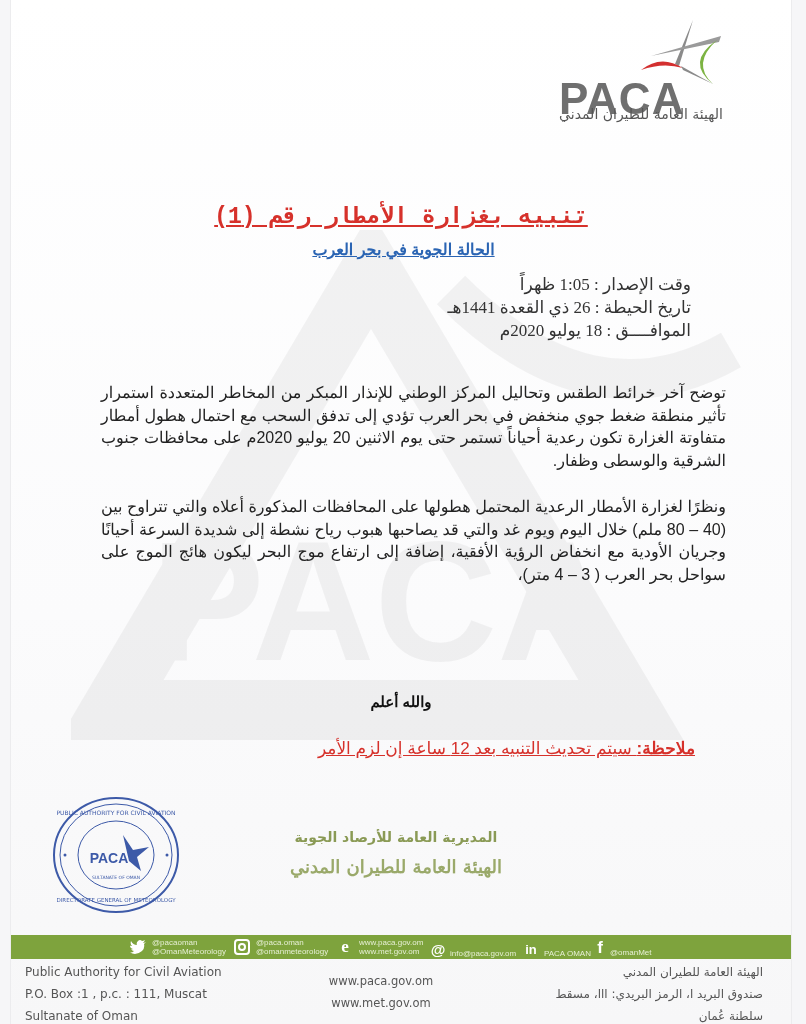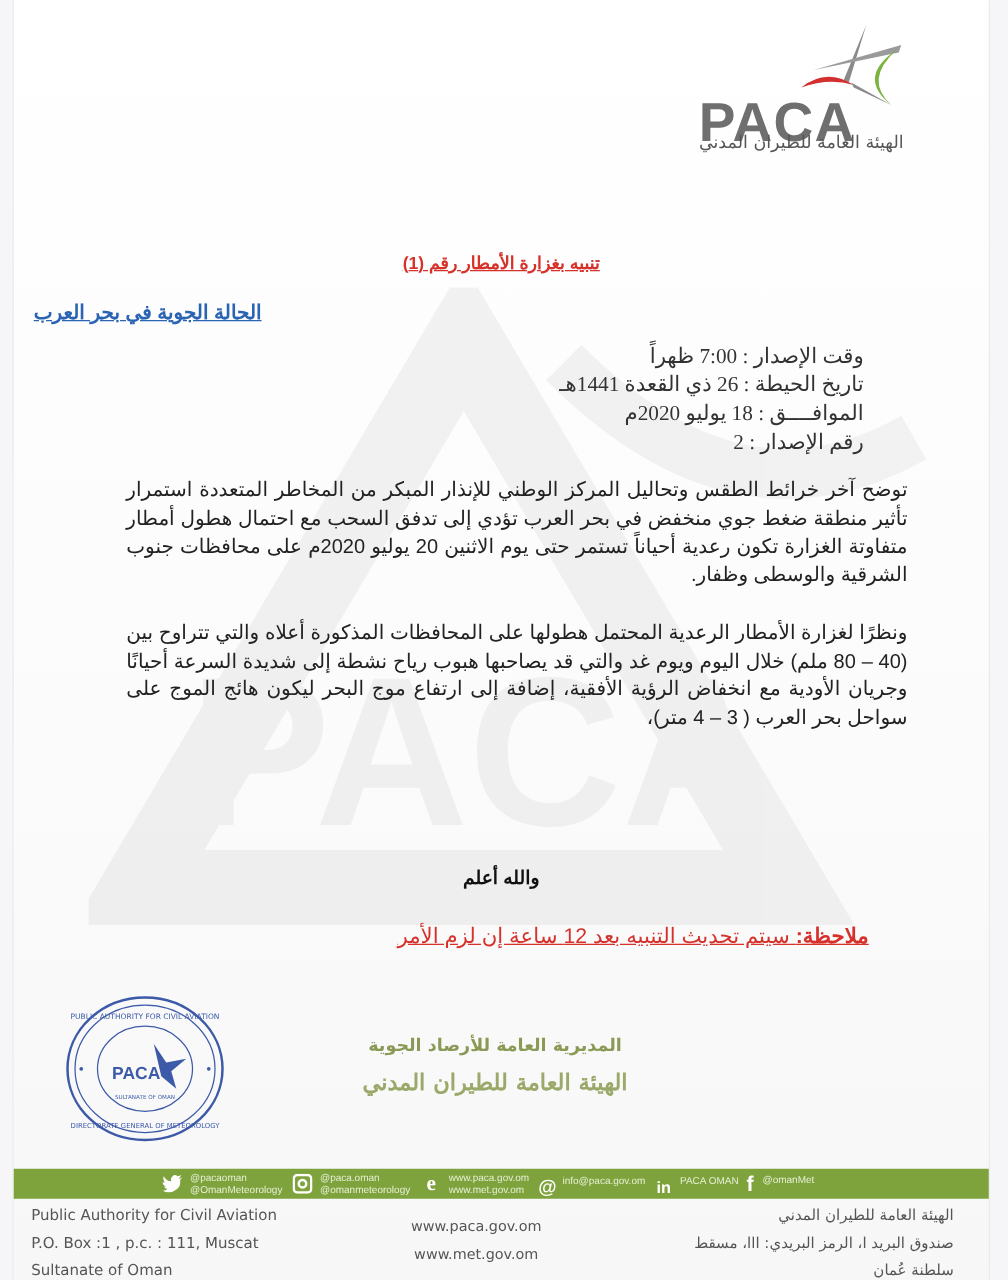--- a/index.html
+++ b/index.html
@@ -27,25 +27,25 @@
   .logo-ar {
     position: absolute; left: 0; right: 0; top: 88px; text-align: center;
     font-family: "DejaVu Sans", sans-serif; font-size: 14px; color: #555; direction: rtl;
   }
   .logo svg { position: absolute; left: 80px; top: 0; }
 
   .rtl { direction: rtl; unicode-bidi: embed; }
 
   .title {
     position: absolute; left: 0; right: 0; top: 202px; text-align: center;
-    font-family: Liberation Sans, sans-serif; font-weight: bold; font-size: 14px;
+    font-family: Liberation Mono, monospace; font-weight: bold; font-size: 23px;
     color: #d6312b; text-decoration: underline;
   }
   .subtitle {
-    position: absolute; left: 16px; right: 0; top: 240px; text-align: left;
+    position: absolute; left: 5px; right: 0; top: 240px; text-align: center;
     font-family: "Liberation Sans", sans-serif; font-weight: bold; font-size: 16px;
     color: #2a64b3; text-decoration: underline;
   }
   .meta {
     position: absolute; right: 100px; top: 273px; width: 360px; text-align: right;
     font-family: "Liberation Serif", serif; font-size: 17px; color: #333; line-height: 23px;
   }
   .meta-row span { display: inline; }
 
   .body {
@@ -83,21 +83,21 @@
   .center-block .l1 { font-size: 14px; line-height: 22px; }
   .center-block .l2 { font-size: 14px; line-height: 24px; }
   .center-block .l3 { font-family: "DejaVu Serif", serif; font-size: 18px; line-height: 36px; color: #9aa96a; }
 
   
   .social-bar {
     position: absolute; left: 0; top: 935px; width: 780px; height: 24px;
     background: #7ea33d; display: flex; align-items: center; color: #e9f2d8;
     font-family: "Liberation Sans", sans-serif; font-size: 8px;
   }
-  .social-item { display: flex; align-items: flex-start; gap: 5px; position: absolute; top: 3px; }
+  .social-item { display: flex; align-items: flex-end; gap: 5px; position: absolute; top: 3px; }
   .social-item .txt { line-height: 9px; color: #e6efd4; }
   .si-icon { width: 18px; height: 18px; display: flex; align-items: center; justify-content: center; color: #fff; font-weight: bold; }
 
   .footer-left {
     position: absolute; left: 14px; top: 961px;
     font-family: "DejaVu Sans", sans-serif; font-size: 12px; color: #555; line-height: 22px;
   }
   .footer-center {
     position: absolute; left: 300px; width: 140px; top: 970px; text-align: center;
     font-family: "DejaVu Sans", sans-serif; font-size: 11.5px; color: #555; line-height: 22px;
@@ -128,30 +128,27 @@
     </svg>
     <div class="logo-text">PACA</div>
     <div class="logo-ar">الهيئة العامة  للطيران المدني</div>
   </div>
 
   <div class="title rtl">تنبيه بغزارة الأمطار رقم (1)</div>
   <div class="subtitle rtl">الحالة الجوية في بحر العرب</div>
 
   <div class="meta rtl">
     <div class="meta-row">
-      <span>وقت الإصدار</span> : <span>7:00  ظهراً</span>
+      <span>وقت الإصدار</span> : <span>1:05  ظهراً</span>
     </div>
     <div class="meta-row">
       <span>تاريخ الحيطة</span> : <span>26 ذي القعدة 1441هـ</span>
     </div>
     <div class="meta-row">
       <span>الموافــــق</span> : <span>18 يوليو 2020م</span>
-    </div>
-    <div class="meta-row">
-      <span>رقم الإصدار</span> : <span>2</span>
     </div>
   </div>
 
   <p class="body p1 rtl" style="margin:0">توضح آخر خرائط الطقس وتحاليل المركز الوطني للإنذار المبكر من المخاطر المتعددة استمرار تأثير منطقة ضغط جوي منخفض في بحر العرب تؤدي إلى تدفق السحب مع احتمال هطول أمطار متفاوتة الغزارة تكون رعدية أحياناً تستمر حتى يوم الاثنين 20 يوليو 2020م على محافظات جنوب الشرقية والوسطى وظفار.</p>
   <p class="body p2 rtl" style="margin:0">ونظرًا لغزارة الأمطار الرعدية المحتمل هطولها على المحافظات المذكورة أعلاه والتي تتراوح بين (40 – 80 ملم) خلال اليوم ويوم غد والتي قد يصاحبها هبوب رياح نشطة إلى شديدة السرعة أحيانًا وجريان الأودية مع انخفاض الرؤية الأفقية، إضافة إلى ارتفاع موج البحر ليكون هائج الموج على سواحل بحر العرب ( 3 – 4 متر)،</p>
 
   <div class="closing rtl">والله أعلم</div>
 
   <div class="note rtl">
     <b>ملاحظة:</b><span> سيتم تحديث التنبيه بعد 12 ساعة إن لزم الأمر</span>

